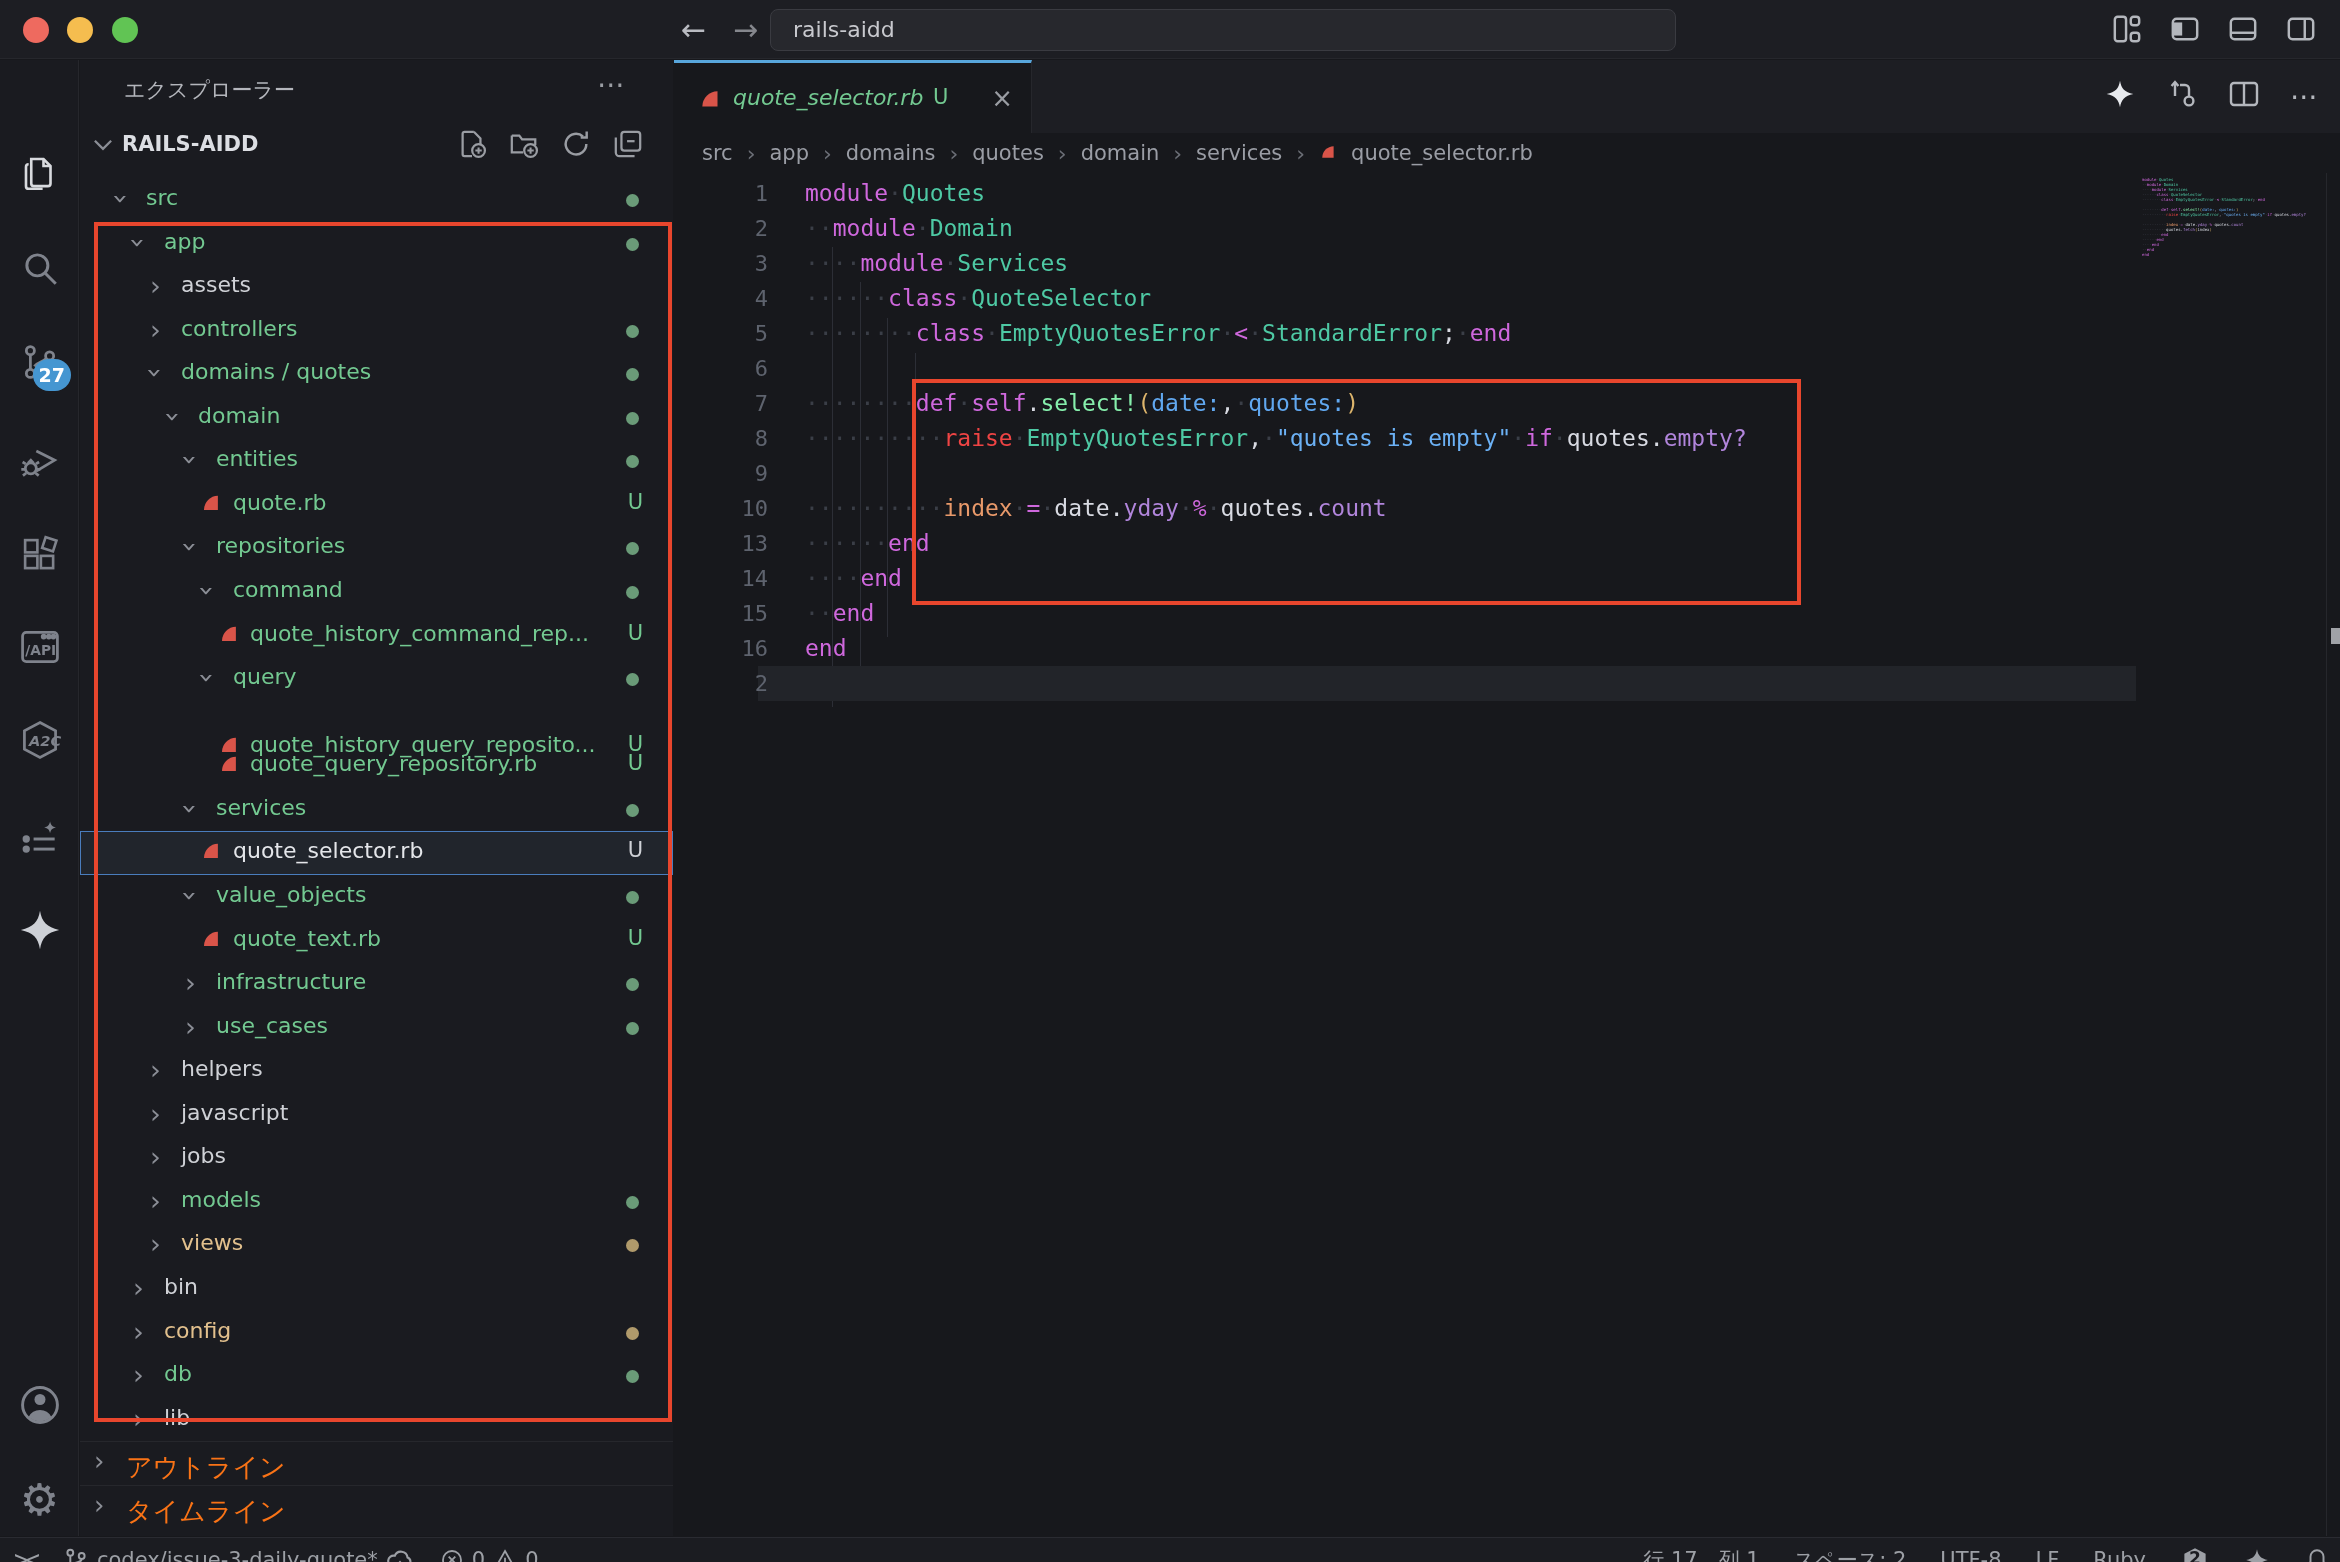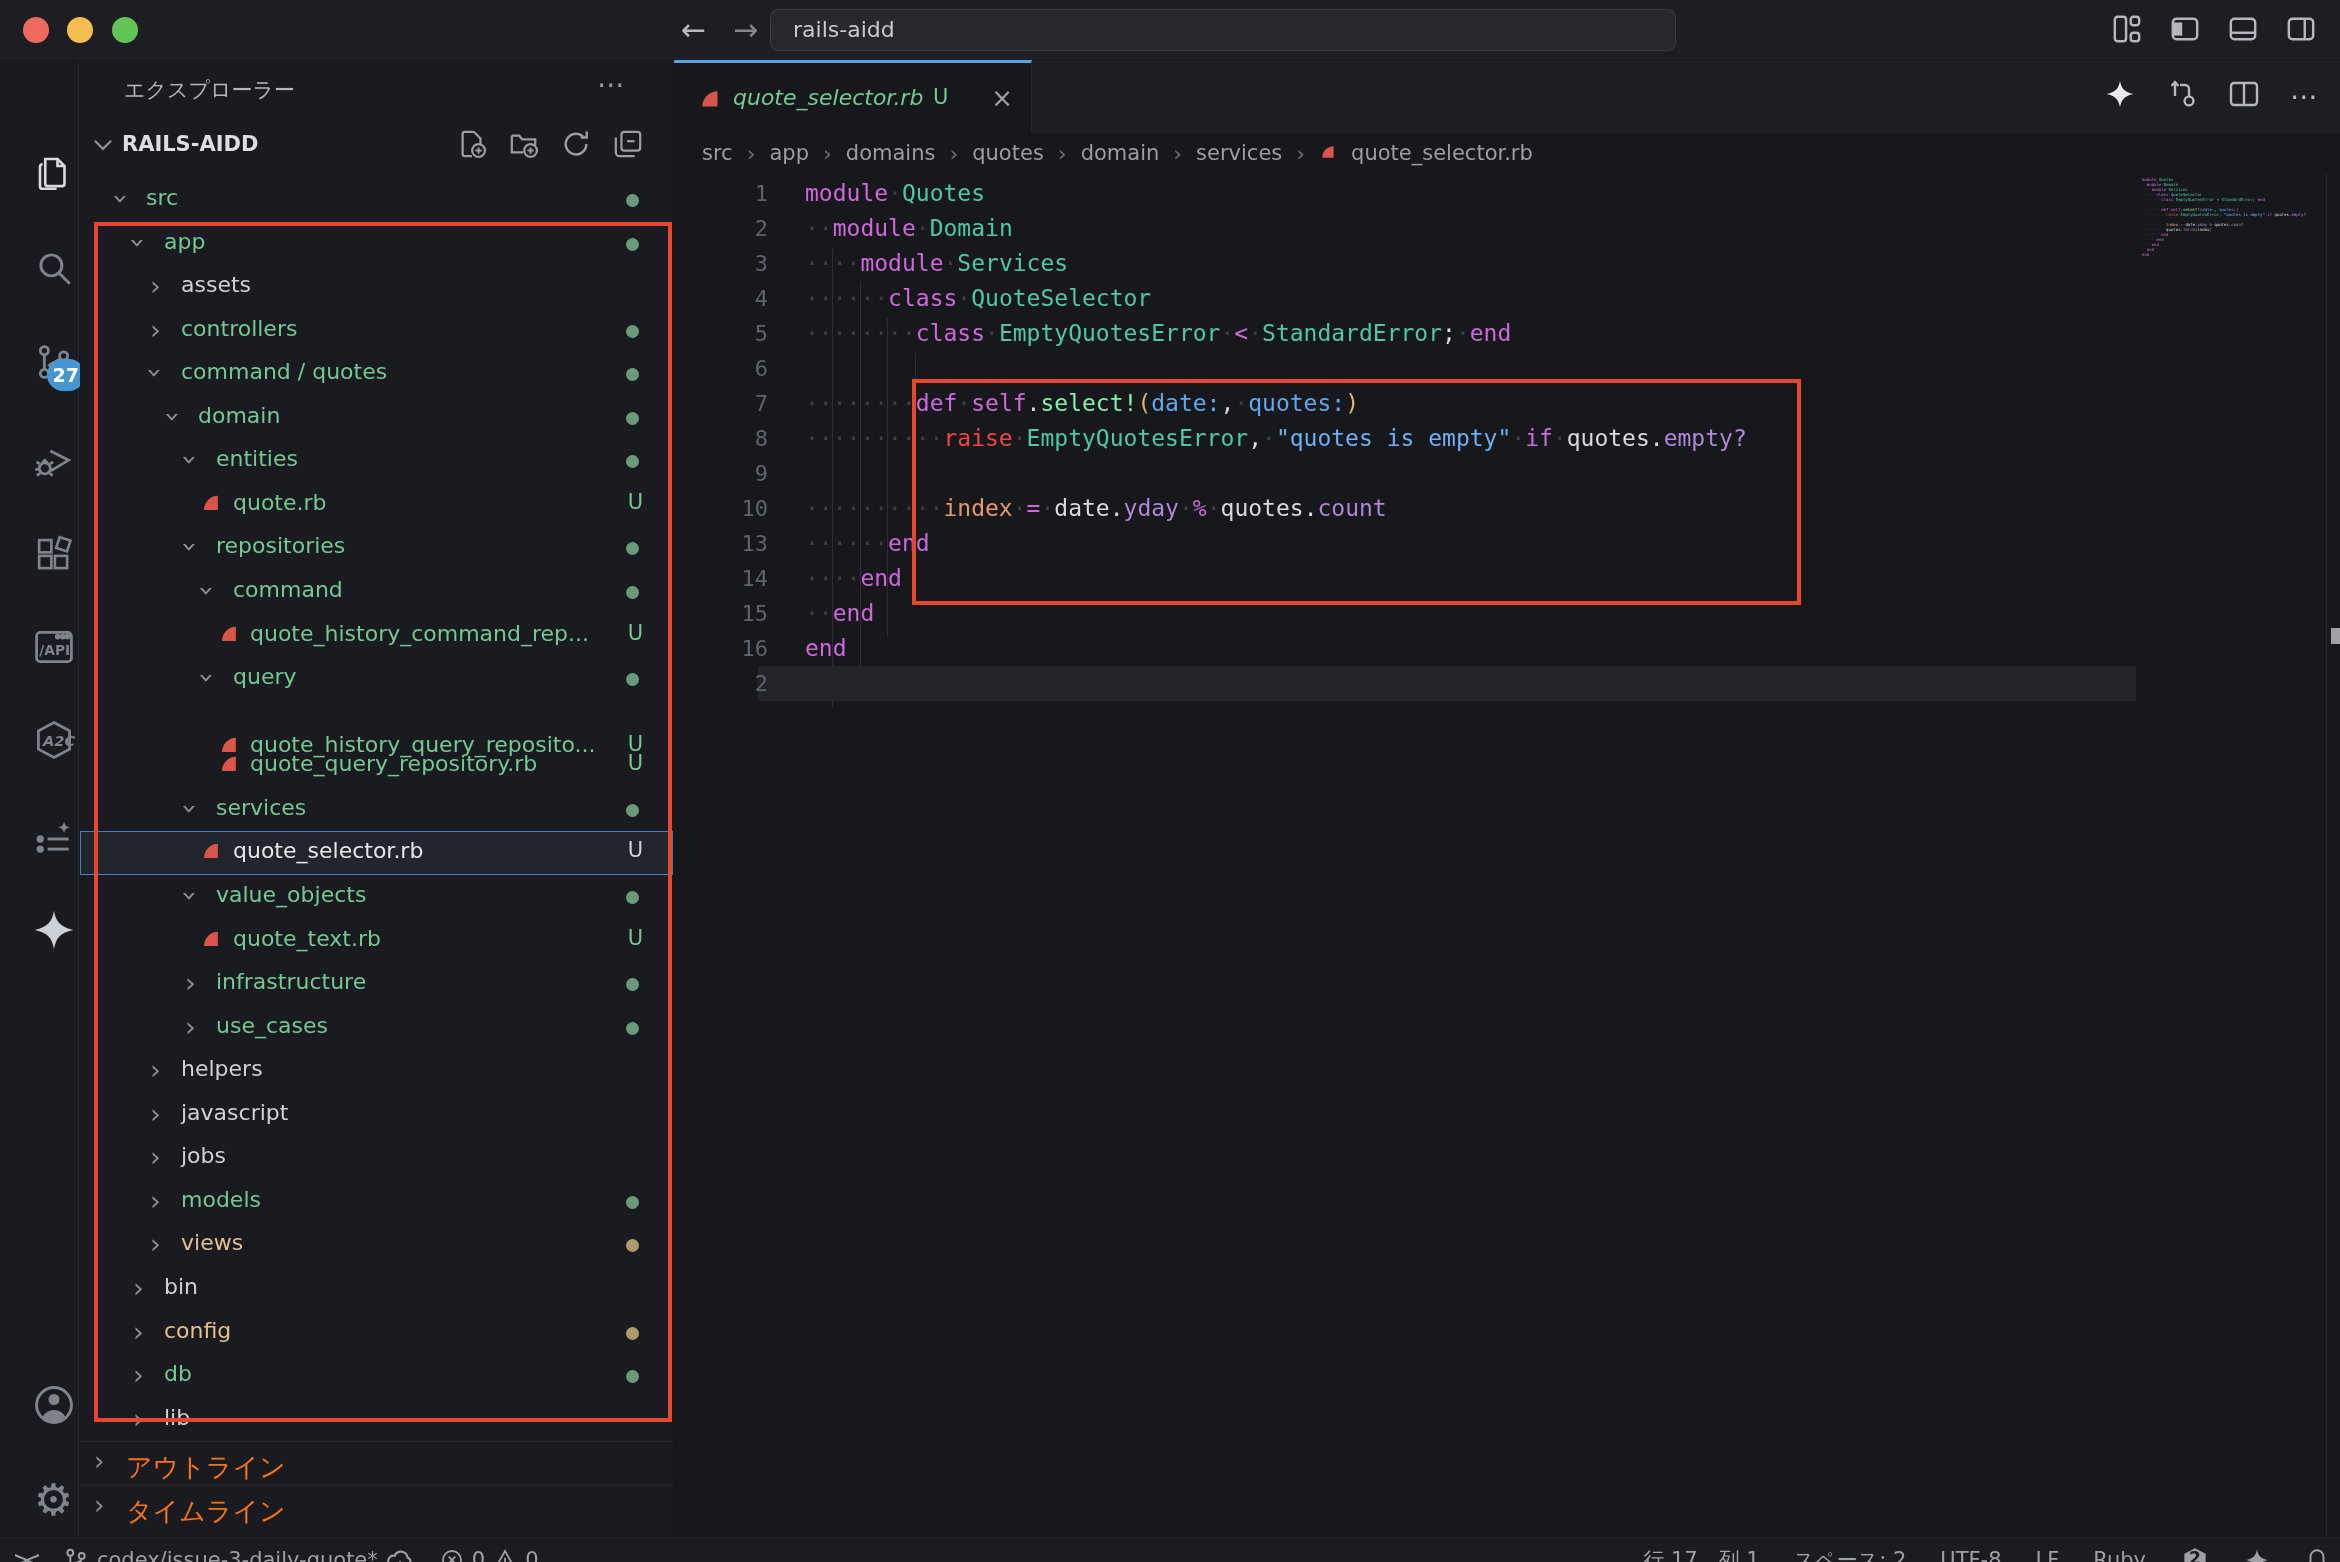--- a/index.html
+++ b/index.html
@@ -18,21 +18,21 @@
   .nav-arrow { position:absolute; top:12px; font-size:30px; color:#b9bbc1; line-height:36px; }
   .nav-arrow.fwd { color:#85878d; }
   .cmd-center { position:absolute; left:770px; top:9px; width:906px; height:42px;
     background:#27282d; border:1px solid #3a3b41; border-radius:8px;
     font-size:22px; color:#c8c9ce; line-height:40px; padding-left:22px; }
   .win-icons { position:absolute; right:24px; top:14px; display:flex; gap:28px; }
   .win-icons svg { display:block; }
   
   .activitybar { position:absolute; left:0; top:60px; width:79px; bottom:26px;
     background:#1a1b20; border-right:1px solid #26272c; }
-  .act { position:absolute; left:14px; width:79px; height:71px; display:flex;
+  .act { position:absolute; left:0; width:79px; height:71px; display:flex;
     align-items:center; justify-content:center; color:#7f838c; }
   .act svg { display:block; }
   .act .glyph { font-size:36px; }
   .scm-badge { position:absolute; right:8px; bottom:6px; min-width:36px; height:32px;
     background:#4596d1; border-radius:16px; color:#fff; font-size:19px; font-weight:bold;
     display:flex; align-items:center; justify-content:center; padding:0 6px; }
   
   .sidebar { position:absolute; left:80px; top:60px; width:593px; bottom:26px; background:#1a1b20; }
   .sb-header { position:absolute; left:0; top:0; width:100%; height:57px; }
   .sb-title { position:absolute; left:44px; top:16px; font-size:21px; color:#b4b6bc; }
@@ -274,21 +274,21 @@
           <span class="chev" style="left:70px;transform:rotate(0deg)">›</span>
           <span class="lbl c-w" style="left:101px;">assets</span>
         </div>
         <div class="trow" style="top: 131px;">
           <span class="chev" style="left:70px;transform:rotate(0deg)">›</span>
           <span class="lbl c-g" style="left:101px;">controllers</span>
           <span class="dot d-g"></span>
         </div>
         <div class="trow" style="top: 174px;">
           <span class="chev" style="left:70px;transform:rotate(90deg)">›</span>
-          <span class="lbl c-g" style="left:101px;">command / quotes</span>
+          <span class="lbl c-g" style="left:101px;">domains / quotes</span>
           <span class="dot d-g"></span>
         </div>
         <div class="trow" style="top: 218px;">
           <span class="chev" style="left:88px;transform:rotate(90deg)">›</span>
           <span class="lbl c-g" style="left:118px;">domain</span>
           <span class="dot d-g"></span>
         </div>
         <div class="trow" style="top: 261px;">
           <span class="chev" style="left:105px;transform:rotate(90deg)">›</span>
           <span class="lbl c-g" style="left:136px;">entities</span>

